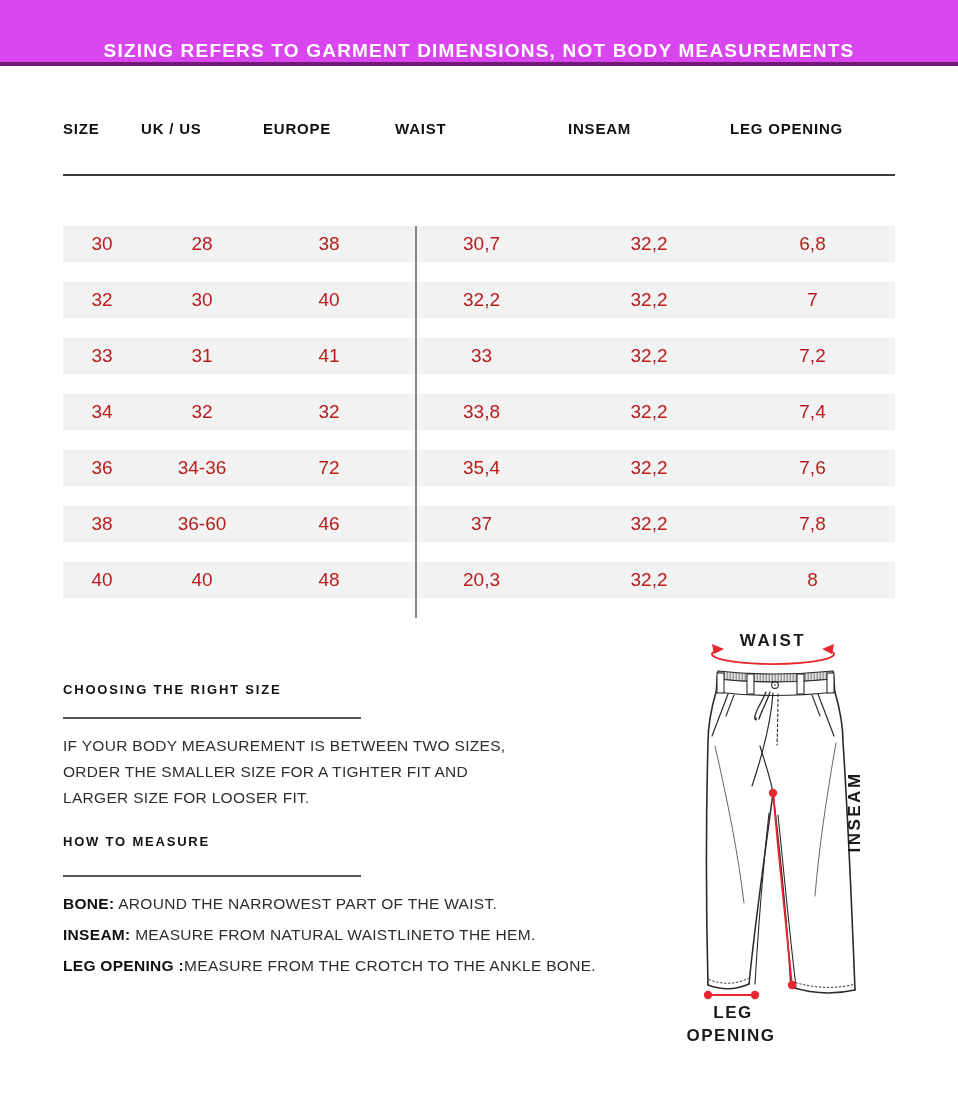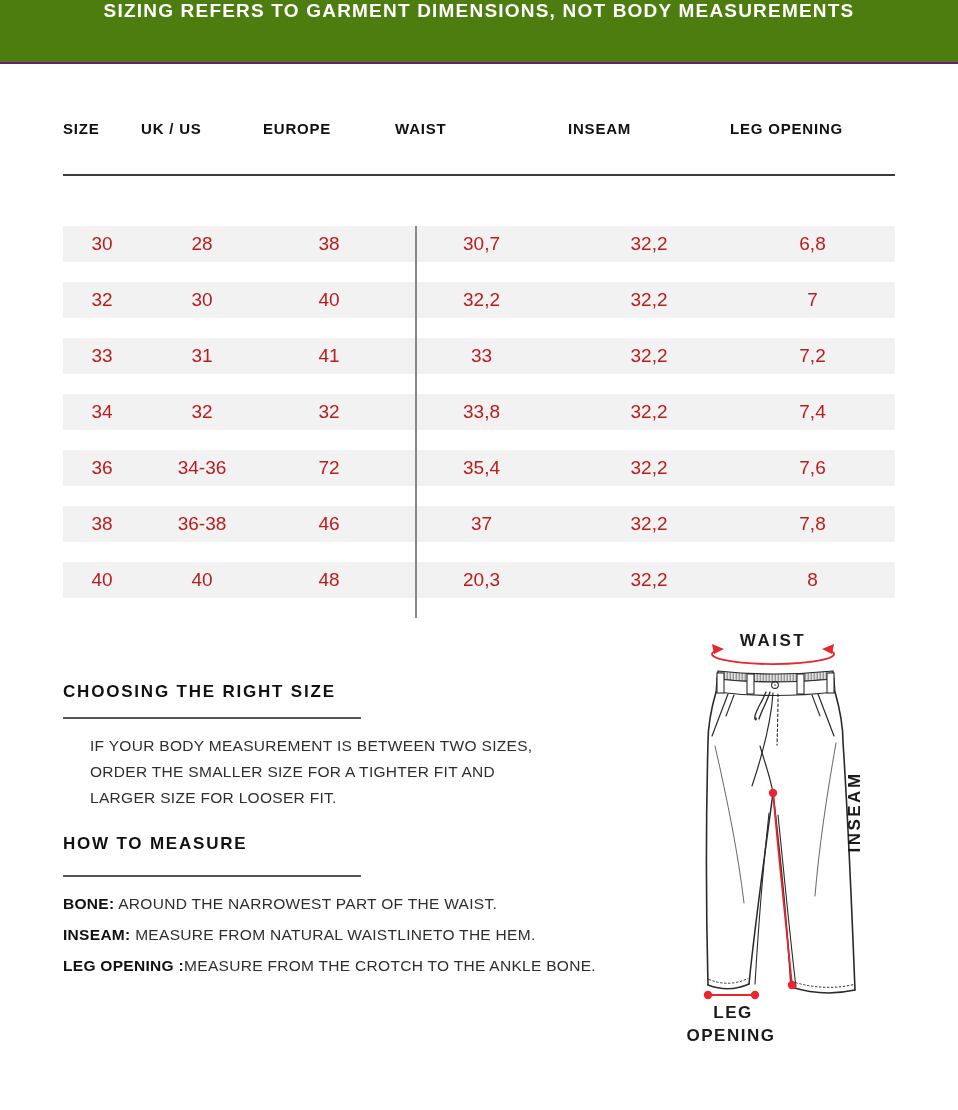--- a/index.html
+++ b/index.html
@@ -1,42 +1,42 @@
 <!DOCTYPE html>
 <html><head>
 <meta charset="utf-8">
 <style>
   html,body{margin:0;padding:0;background:#fff;}
   body{width:958px;height:1110px;position:relative;overflow:hidden;
        font-family:"Liberation Sans",sans-serif;color:#1c1c1c;}
 
   
-  .banner{position:absolute;left:0;top:0;width:958px;height:62px;background:#4d7c0f;
-          display:flex;align-items:flex-start;justify-content:center;border-bottom:2px solid #701a75;}
+  .banner{position:absolute;left:0;top:0;width:958px;height:62px;background:#d946ef;
+          display:flex;align-items:flex-end;justify-content:center;border-bottom:4px solid #701a75;}
   .banner span{color:#fff;font-size:19px;font-weight:bold;letter-spacing:1.2px;}
 
   
   .thead{position:absolute;left:63px;top:112px;width:832px;display:grid;
          grid-template-columns:78px 122px 132px 173px 162px 165px;}
   .thead .th{font-weight:bold;font-size:15px;letter-spacing:.8px;
              color:#101010;line-height:34px;white-space:nowrap;}
   .head-rule{position:absolute;left:63px;top:174px;width:832px;height:0;
              border-top:2px solid #3c3c3c;}
   .tbody{position:absolute;left:63px;top:226px;width:832px;}
   .trow{height:36px;margin-bottom:20px;background:#f2f2f2;display:grid;
         grid-template-columns:78px 122px 132px 173px 162px 165px;align-items:center;}
   .td{text-align:center;font-size:19px;color:#b91c1c;}
   .col-divider{position:absolute;left:415px;top:226px;width:2px;height:392px;background:#888;}
 
   
-  .sec-heading{position:absolute;left:63px;font-size:17px;font-weight:bold;
+  .sec-heading{position:absolute;left:63px;font-size:13px;font-weight:bold;
                letter-spacing:1.8px;color:#111;white-space:nowrap;}
   .sec-rule{position:absolute;left:63px;width:298px;height:0;border-top:2px solid #555;}
   .choosing-text{position:absolute;left:63px;top:733px;font-size:15.5px;letter-spacing:.3px;
-                 line-height:26px;color:#2e2e2e;white-space:nowrap;margin-left:27px;}
+                 line-height:26px;color:#2e2e2e;white-space:nowrap;}
   .measure-list{position:absolute;left:63px;top:888px;font-size:15.5px;letter-spacing:.3px;
                 line-height:31px;color:#2e2e2e;white-space:nowrap;}
   .measure-list b{color:#101010;}
 
   
   .figure{position:absolute;left:660px;top:618px;width:298px;height:445px;}
   svg text{font-family:"Liberation Sans",sans-serif;font-weight:bold;fill:#1a1a1a;}
 </style>
 </head>
 <body>
@@ -90,21 +90,21 @@
     <div class="trow">
       <div class="td">36</div>
       <div class="td">34-36</div>
       <div class="td">72</div>
       <div class="td">35,4</div>
       <div class="td">32,2</div>
       <div class="td">7,6</div>
     </div>
     <div class="trow">
       <div class="td">38</div>
-      <div class="td">36-38</div>
+      <div class="td">36-60</div>
       <div class="td">46</div>
       <div class="td">37</div>
       <div class="td">32,2</div>
       <div class="td">7,8</div>
     </div>
     <div class="trow">
       <div class="td">40</div>
       <div class="td">40</div>
       <div class="td">48</div>
       <div class="td">20,3</div>

